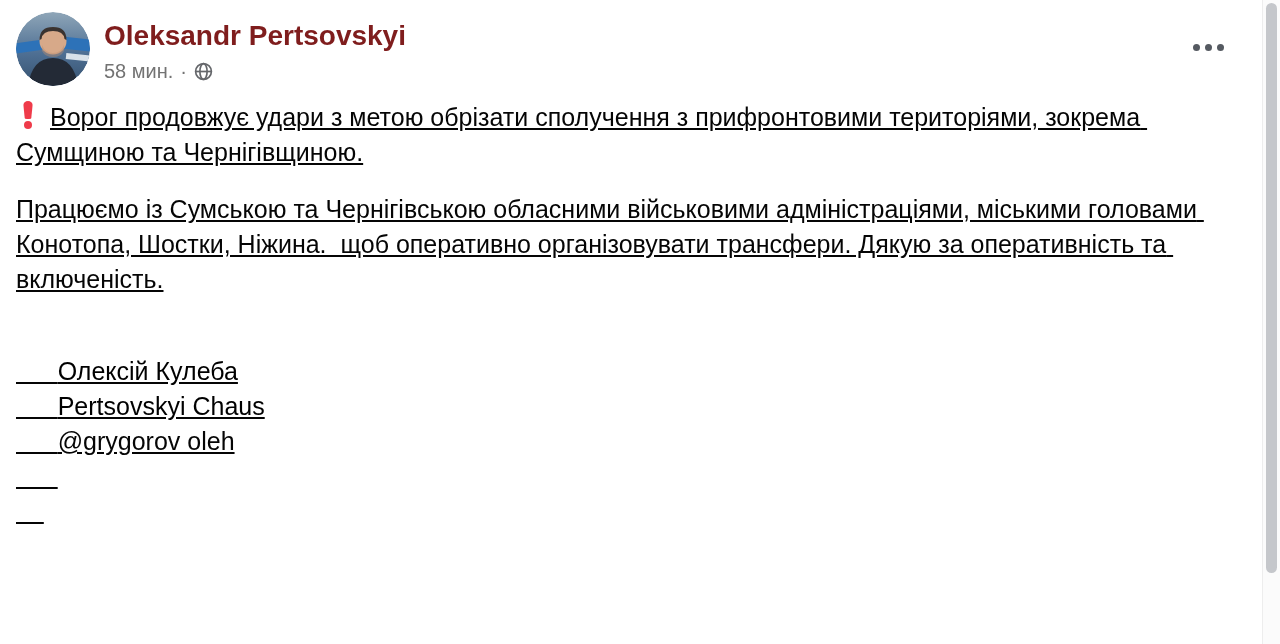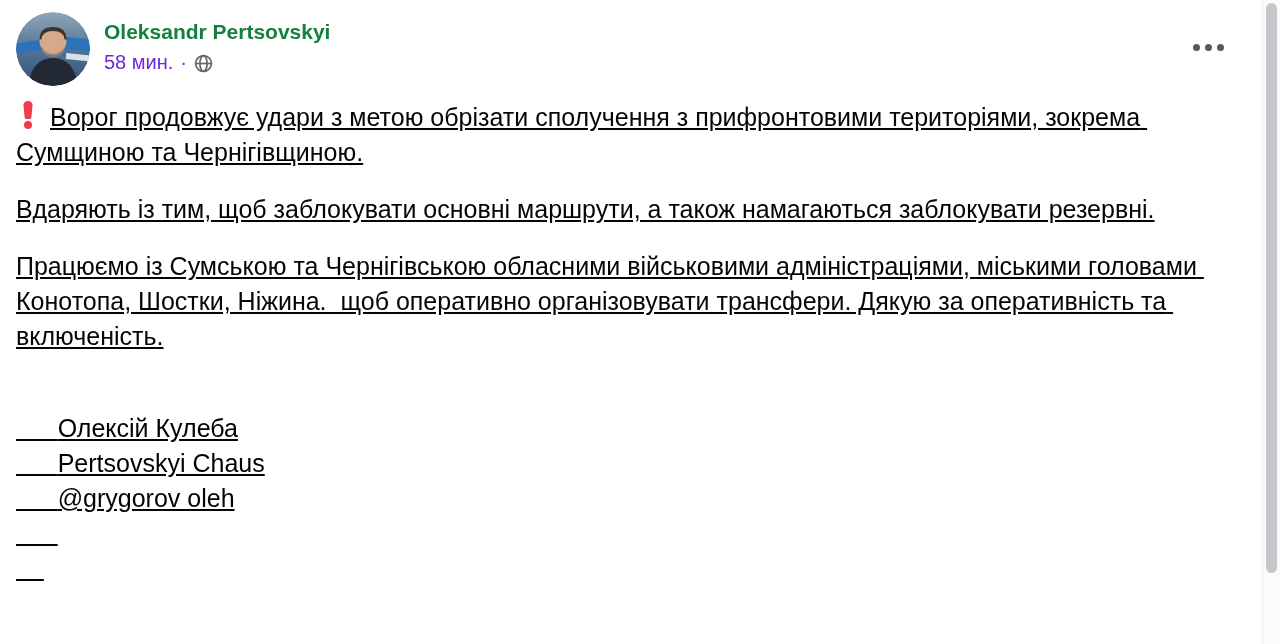--- a/index.html
+++ b/index.html
@@ -19,26 +19,26 @@
   }
   
   .post-header { display: flex; align-items: flex-start; }
   .avatar {
     width: 74px; height: 74px; border-radius: 50%;
     overflow: hidden; flex: 0 0 74px; cursor: pointer;
   }
   .avatar svg { display: block; }
   .header-text { margin-left: 14px; padding-top: 7px; }
   .author {
-    font-size: 21px; font-weight: 700; color: #15803d;
+    font-size: 28px; font-weight: 700; color: #7f1d1d;
     line-height: 1.2; cursor: pointer;
   }
   .meta {
     margin-top: 7px; display: flex; align-items: center; gap: 7px;
-    font-size: 20px; color: #6d28d9;
+    font-size: 20px; color: #737373;
   }
   .meta .globe { display: inline-flex; margin-top: 1px; }
   .options-btn {
     margin-left: auto; margin-top: 24px; margin-right: 14px;
     display: flex; gap: 5px; padding: 8px; cursor: pointer; border-radius: 50%;
   }
   .options-btn i {
     width: 7px; height: 7px; border-radius: 50%;
     background: #555a61; display: block;
   }
@@ -132,21 +132,20 @@
     </div>
     <div class="options-btn">
       <i></i>
         <i></i>
         <i></i>
     </div>
   </div>
 
   <div class="post-body">
     <p><span class="excl"><i class="bar"></i><i class="pt"></i></span><span>Ворог продовжує удари з метою обрізати сполучення з прифронтовими територіями, зокрема Сумщиною та Чернігівщиною.</span></p>
-    <p>Вдаряють із тим, щоб заблокувати основні маршрути, а також намагаються заблокувати резервні.</p>
     <p>Працюємо із Сумською та Чернігівською обласними військовими адміністраціями, міськими головами Конотопа, Шостки, Ніжина.  щоб оперативно організовувати трансфери. Дякую за оперативність та включеність.</p>
     <p class="tags-line">
       <a class="tag-link">Олексій Кулеба</a>
       <a class="tag-link">Pertsovskyi Chaus</a>
       <span class="tag-plain">@grygorov oleh</span>
       
     </p>
   </div>
 
 </div>

